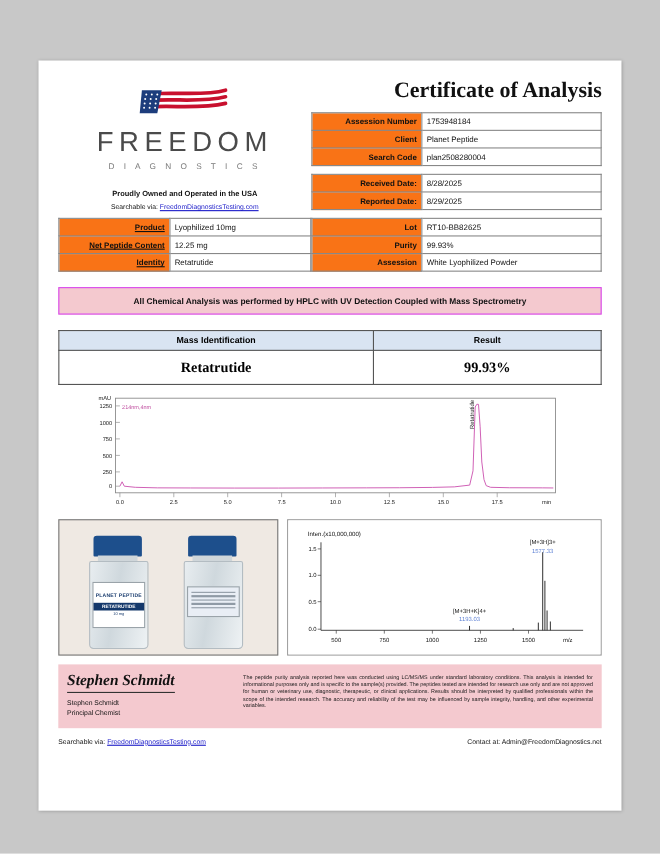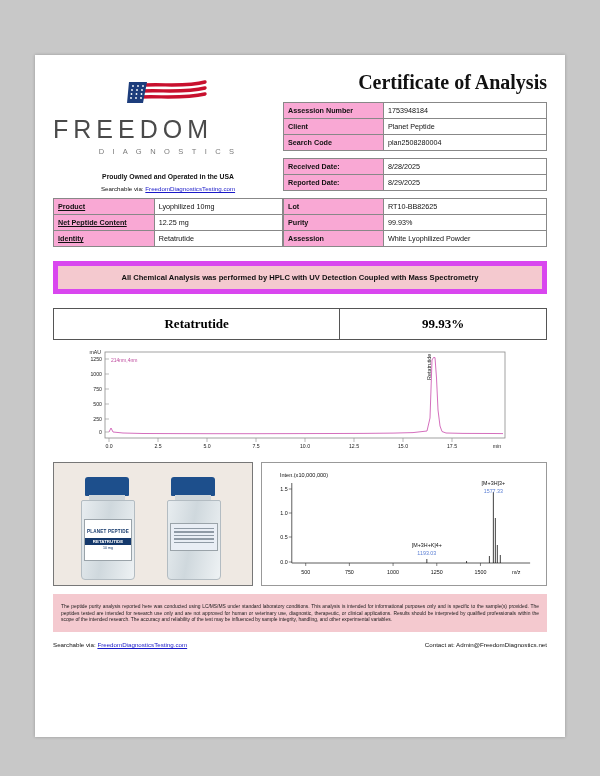--- a/index.html
+++ b/index.html
@@ -21,21 +21,21 @@
   
   .hdr { display:flex; align-items:flex-start; }
   .hdr-left { width:230px; padding-top:14px; }
   .hdr-right { flex:1; padding-top:2px; }
 
   .logo-wrap { text-align:center; }
   .flag { position:relative; width:86px; height:34px; margin:0 auto 2px; }
   .brand {
     font-family:"Liberation Sans", sans-serif;
     font-size:25px; letter-spacing:5px; color:#4a4a4a;
-    text-align:left; font-weight:400;
+    text-align:center; font-weight:400;
   }
   .brand-sub {
     font-family:Liberation Sans, sans-serif;
     font-size:7.5px; letter-spacing:3.2px; color:#7a7a7a;
     text-align:center; margin-top:3px;
   }
   .owned {
     font-family:"Liberation Sans", sans-serif;
     font-size:6.8px; font-weight:bold; color:#111;
     text-align:center; margin-top:17px;
@@ -49,31 +49,31 @@
   .coa-title {
     font-family:"Liberation Serif", serif;
     font-size:20px; font-weight:bold; color:#111;
     text-align:right; margin:4px 0 8px;
   }
 
   
   table.t { border-collapse:collapse; width:100%; font-size:7.2px;
             font-family:"Liberation Sans", sans-serif; }
   table.t td { border:1px solid #888; padding:2px 4px; height:11px; }
-  td.lab { background:#f9a8d4; font-weight:bold; width:38%; color:#111; }
+  td.lab { background:#f97316; font-weight:bold; width:38%; color:#111;text-align:right; }
   td.val { background:#ffffff; color:#111; }
   .gap { height:7px; }
 
   
   .left-info { margin-top:6px; }
   .left-info td.lab { width:44%;text-decoration:underline; }
 
   
   .banner {
-    margin-top:14px; background:#f4c9cf; border:5px solid #d946ef;
+    margin-top:14px; background:#f4c9cf; border:1px solid #d946ef;
     text-align:center; padding:7px 4px;
     font-family:"Liberation Sans", sans-serif;
     font-size:7.6px; font-weight:bold; color:#111;
   }
 
   
   .mass { margin-top:14px; border-collapse:collapse; width:100%; }
   .mass td { border:1px solid #555; text-align:center; }
   .mass .head { background:#d9e4f2; font-weight:bold; font-size:8px;
                 font-family:"Liberation Sans", sans-serif; padding:4px; }
@@ -251,20 +251,24 @@
         </tr>
       </tbody>
           </table>
     </div>
   </div>
 
   <div class="banner">All Chemical Analysis was performed by HPLC with UV Detection Coupled with Mass Spectrometry</div>
 
   <table class="mass">
     <tbody>
+          <tr>
+      <td class="head" style="width:58%">Mass Identification</td>
+      <td class="head">Result</td>
+    </tr>
     <tr>
       <td class="big">Retatrutide</td>
       <td class="big">99.93%</td>
     </tr>
   </tbody>
       </table>
 
   <div class="chrom">
     <svg width="494" height="108" viewBox="0 0 494 108">
       <rect x="0" y="0" width="494" height="108" fill="#ffffff"></rect>
@@ -399,20 +403,27 @@
 
         <text x="233" y="22" font-family="Liberation Sans, sans-serif" font-size="5.4" fill="#111" text-anchor="middle">[M+3H]3+</text>
         <text x="233" y="30" font-family="Liberation Sans, sans-serif" font-size="5.4" fill="#5b7fd4" text-anchor="middle">1577.33</text>
         <text x="166" y="84" font-family="Liberation Sans, sans-serif" font-size="5.4" fill="#111" text-anchor="middle">[M+3H+K]4+</text>
         <text x="166" y="92" font-family="Liberation Sans, sans-serif" font-size="5.4" fill="#5b7fd4" text-anchor="middle">1193.03</text>
       </svg>
     </div>
   </div>
 
   <div class="sig">
+    <div class="sig-left">
+      <div class="sig-name">Stephen Schmidt</div>
+      <div class="sig-meta">
+        <div>Stephen Schmidt</div>
+        <div>Principal Chemist</div>
+      </div>
+    </div>
     <div class="sig-right">
       <div class="disclaimer">The peptide purity analysis reported here was conducted using LC/MS/MS under standard laboratory conditions. This analysis is intended for informational purposes only and is specific to the sample(s) provided. The peptides tested are intended for research use only and are not approved for human or veterinary use, diagnostic, therapeutic, or clinical applications. Results should be interpreted by qualified professionals within the scope of the intended research. The accuracy and reliability of the test may be influenced by sample integrity, handling, and other experimental variables.</div>
     </div>
   </div>
 
   <div class="footer">
     <div>
       <span>Searchable via:</span>
       <a class="link" href="#">FreedomDiagnosticsTesting.com</a>
     </div>

